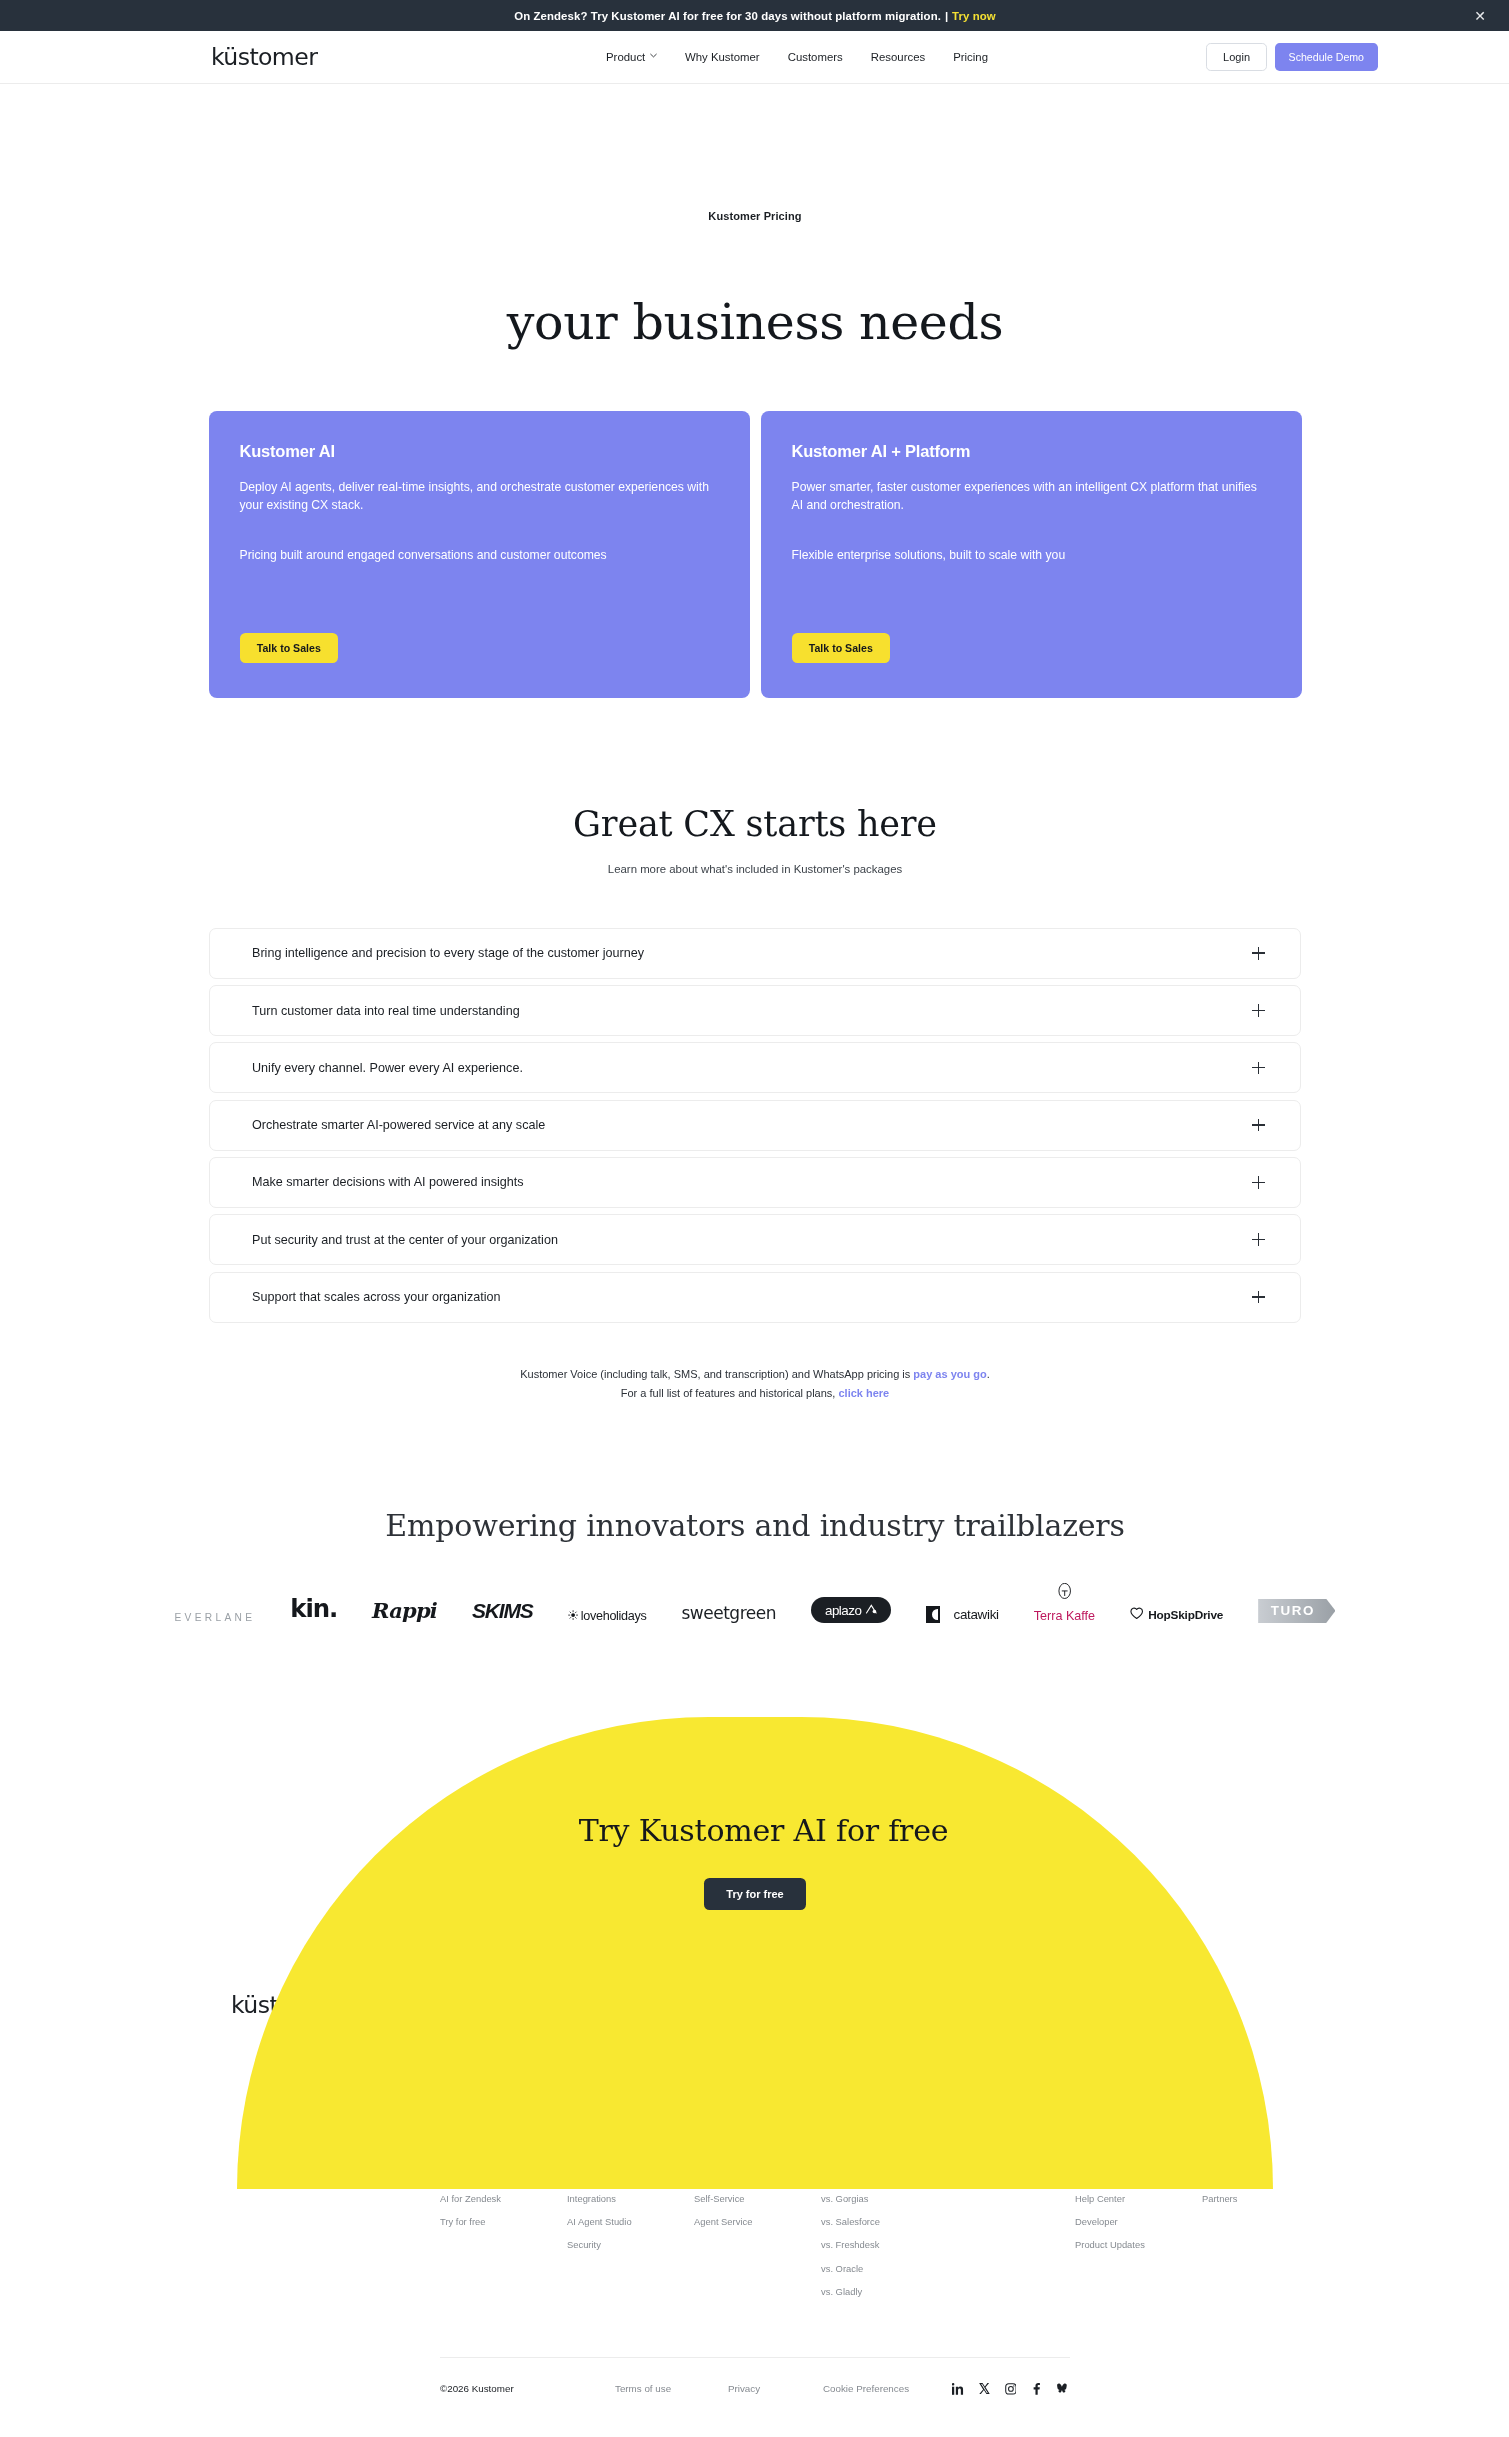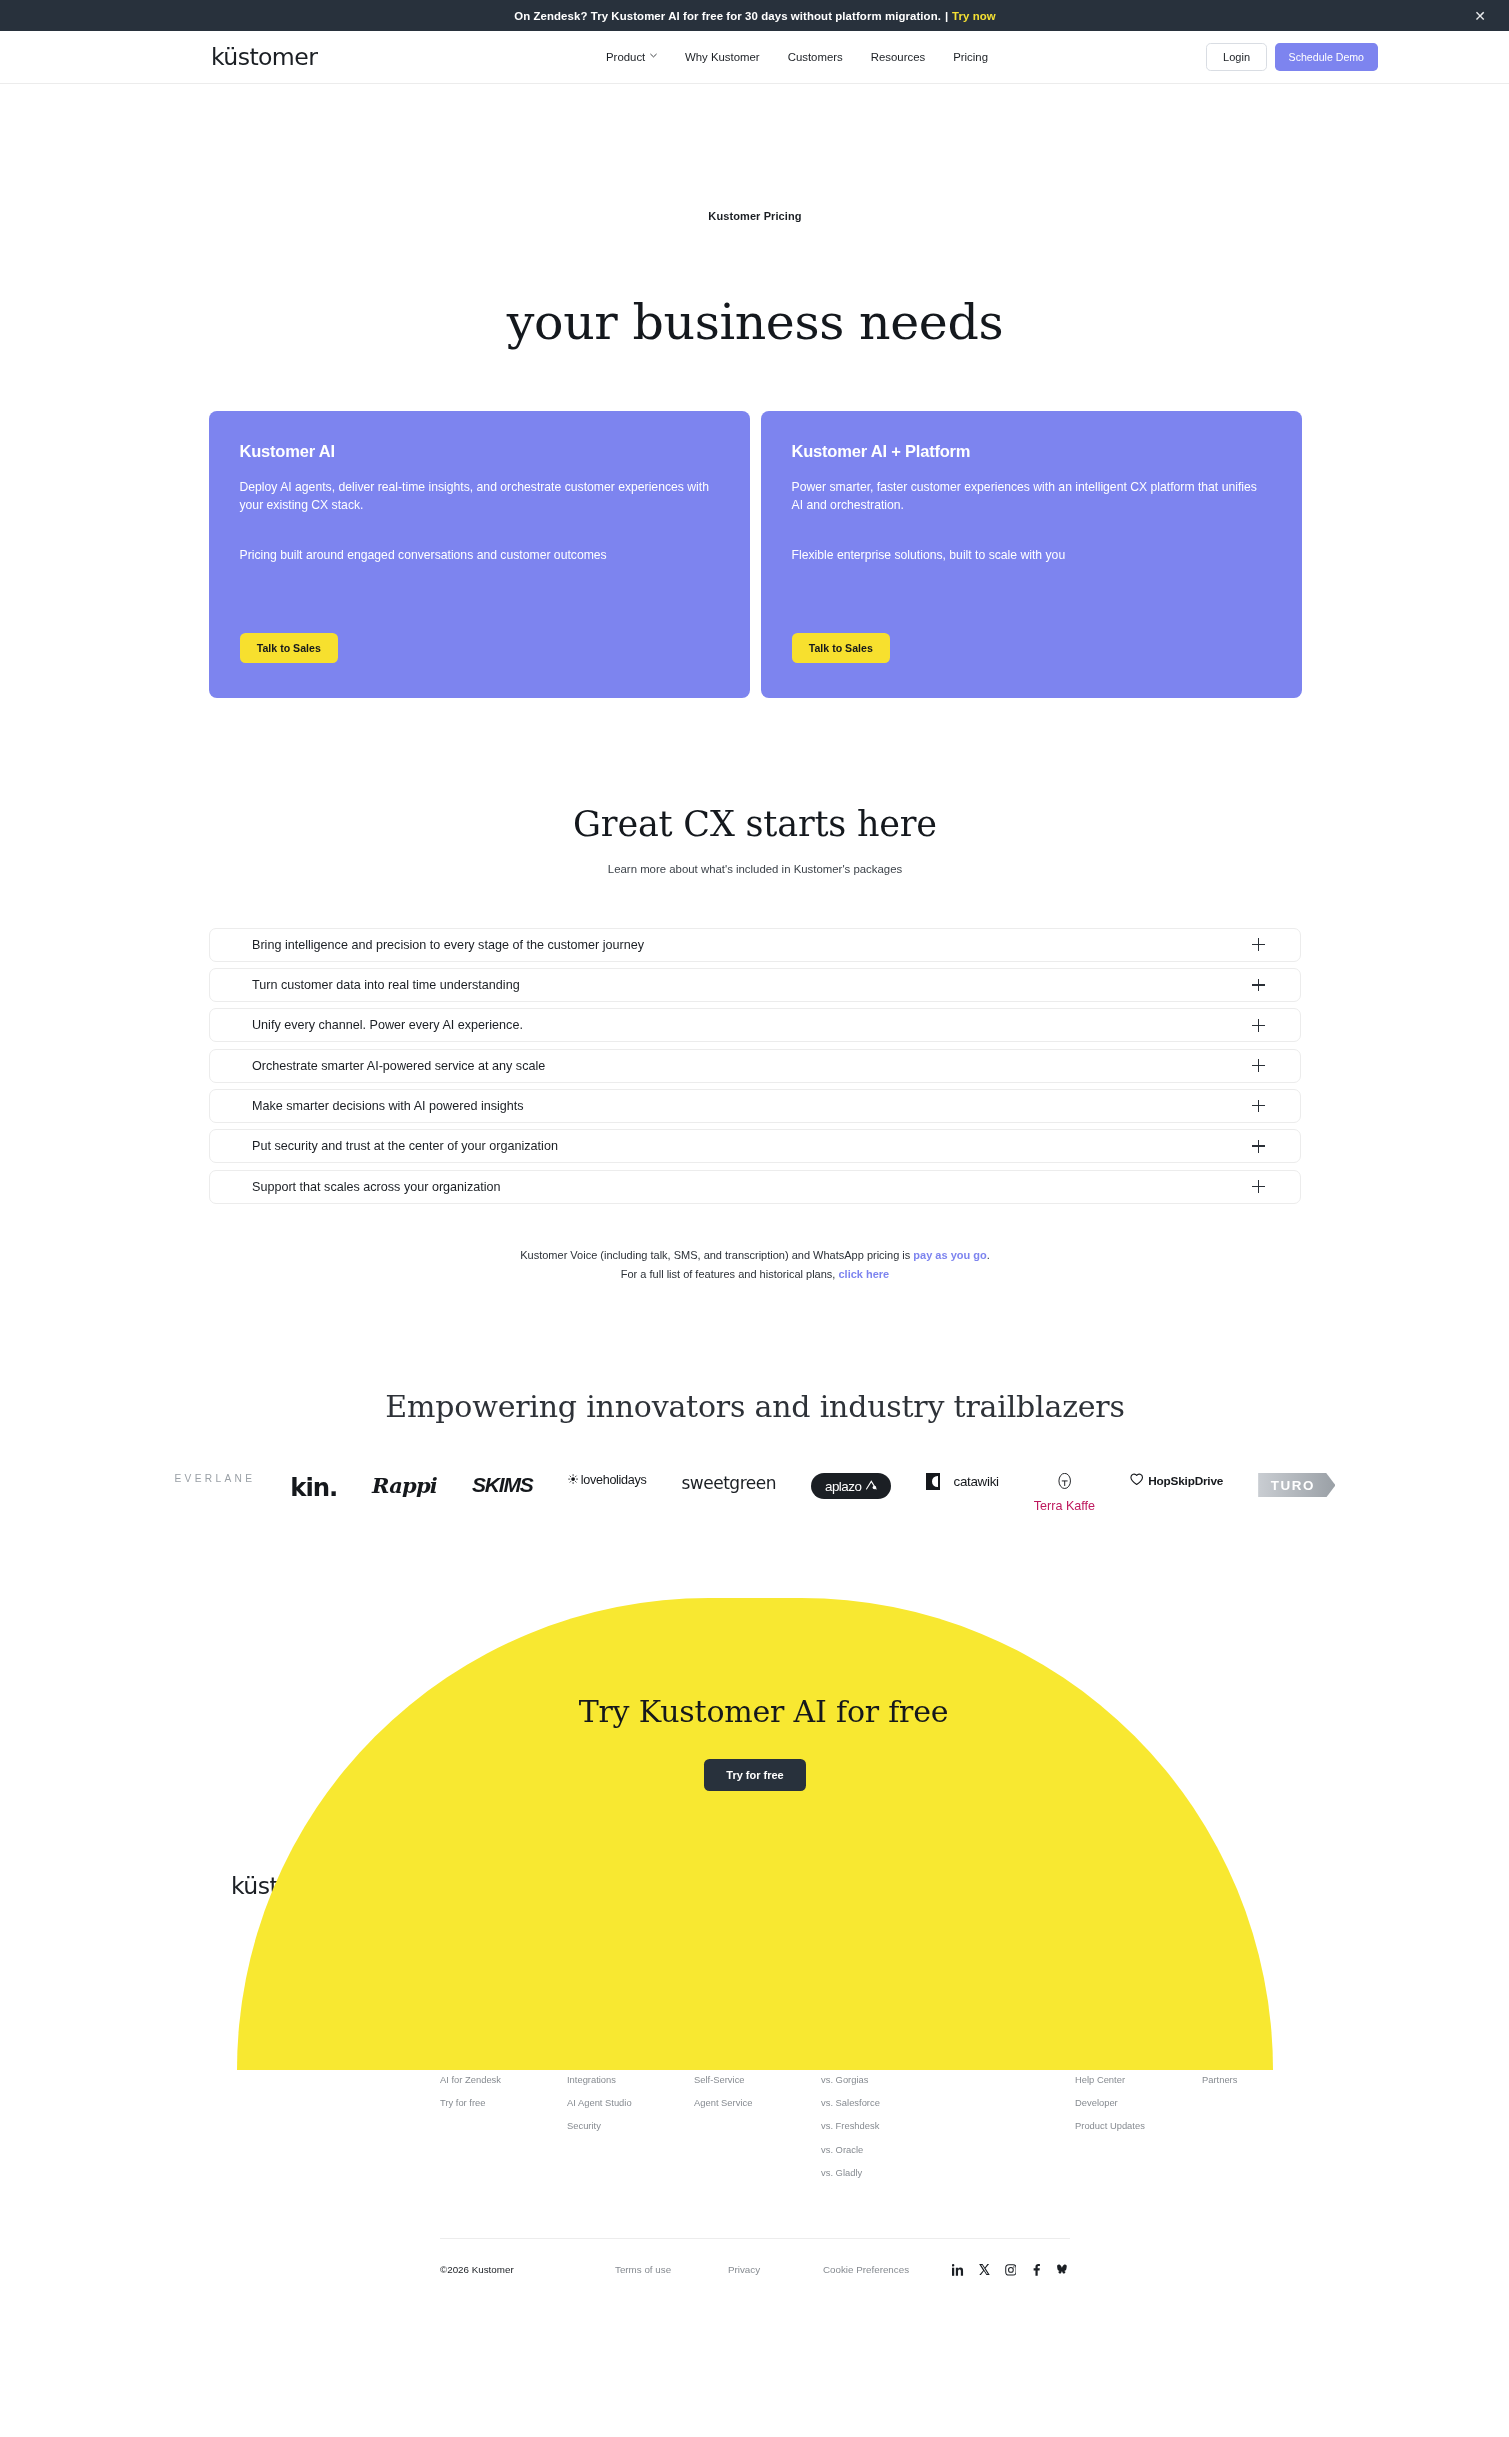--- a/index.html
+++ b/index.html
@@ -105,21 +105,21 @@
   .cx h2 {
     font-family:"DejaVu Serif", serif; font-weight:400; font-size:35px;
     color:#14181d; letter-spacing:-0.2px;
   }
   .cx p { margin-top:19px; font-size:11.4px; color:#3c4249; }
 
   
   .accordion { margin:53px auto 0; width:1092px; display:flex; flex-direction:column; gap:6.3px; }
   .acc-item {
     border:0.8px solid #ececec; border-radius:7px; background:#fff;
-    height:34px; display:flex; align-items:center; justify-content:space-between;
+    height:51px; display:flex; align-items:center; justify-content:space-between;
     padding:0 35px 0 42px; cursor:pointer;
   }
   .acc-item .lbl { font-size:12.6px; color:#1b1f24; font-weight:400; }
   .plus { position:relative; width:12.6px; height:12.6px; flex:none; }
   .plus:before, .plus:after {
     content:""; position:absolute; background:#2a2f36;
   }
   .plus:before { left:0; top:5.5px; width:12.6px; height:1.3px; }
   .plus:after  { top:0; left:5.5px; height:12.6px; width:1.3px; }
 
@@ -132,21 +132,21 @@
   
   .logos-sec { text-align:center; margin-top:105px; }
   .logos-sec h2 {
     font-family:"DejaVu Serif", serif; font-weight:400; font-size:30px;
     color:#2e3238; letter-spacing:-0.2px;
   }
   .logo-row {
     margin-top:49px; display:flex; align-items:center; justify-content:center;
     gap:35px; padding:0 79px;
   }
-  .lg { flex:none; display:flex; align-items:flex-start; justify-content:center; height:31px; }
+  .lg { flex:none; display:flex; align-items:flex-end; justify-content:center; height:31px; }
   .lg-everlane { font-size:10.2px; letter-spacing:3.3px; color:#9aa0a6; font-weight:500; }
   .lg-kin { font-size:24.4px; font-weight:700; letter-spacing:-1.1px; color:#15181c;
             font-family:"DejaVu Sans", sans-serif; }
   .lg-rappi { font-size:21px; font-weight:700; font-style:italic; letter-spacing:-0.8px;
               color:#15181c; font-family:"DejaVu Serif", serif; }
   .lg-skims { font-size:21px; font-weight:700; font-style:italic; letter-spacing:-1.2px;
               color:#15181c; }
   .lg-love { display:flex; align-items:center; gap:3.1px; font-size:12.6px; color:#15181c;
              letter-spacing:-0.3px; }
   .lg-sweet { font-size:17px; color:#1b1f24; letter-spacing:-0.5px;

